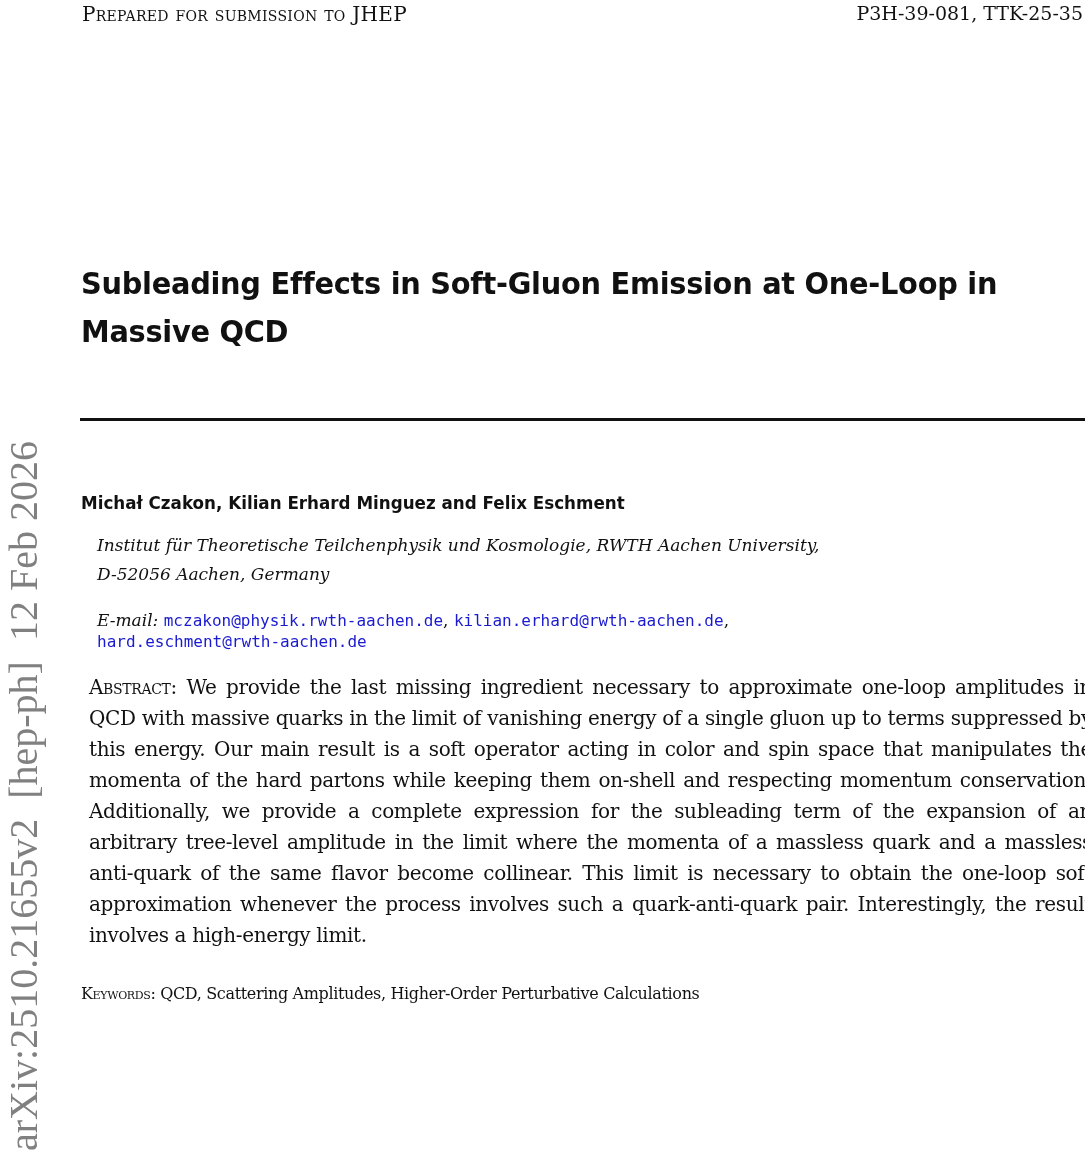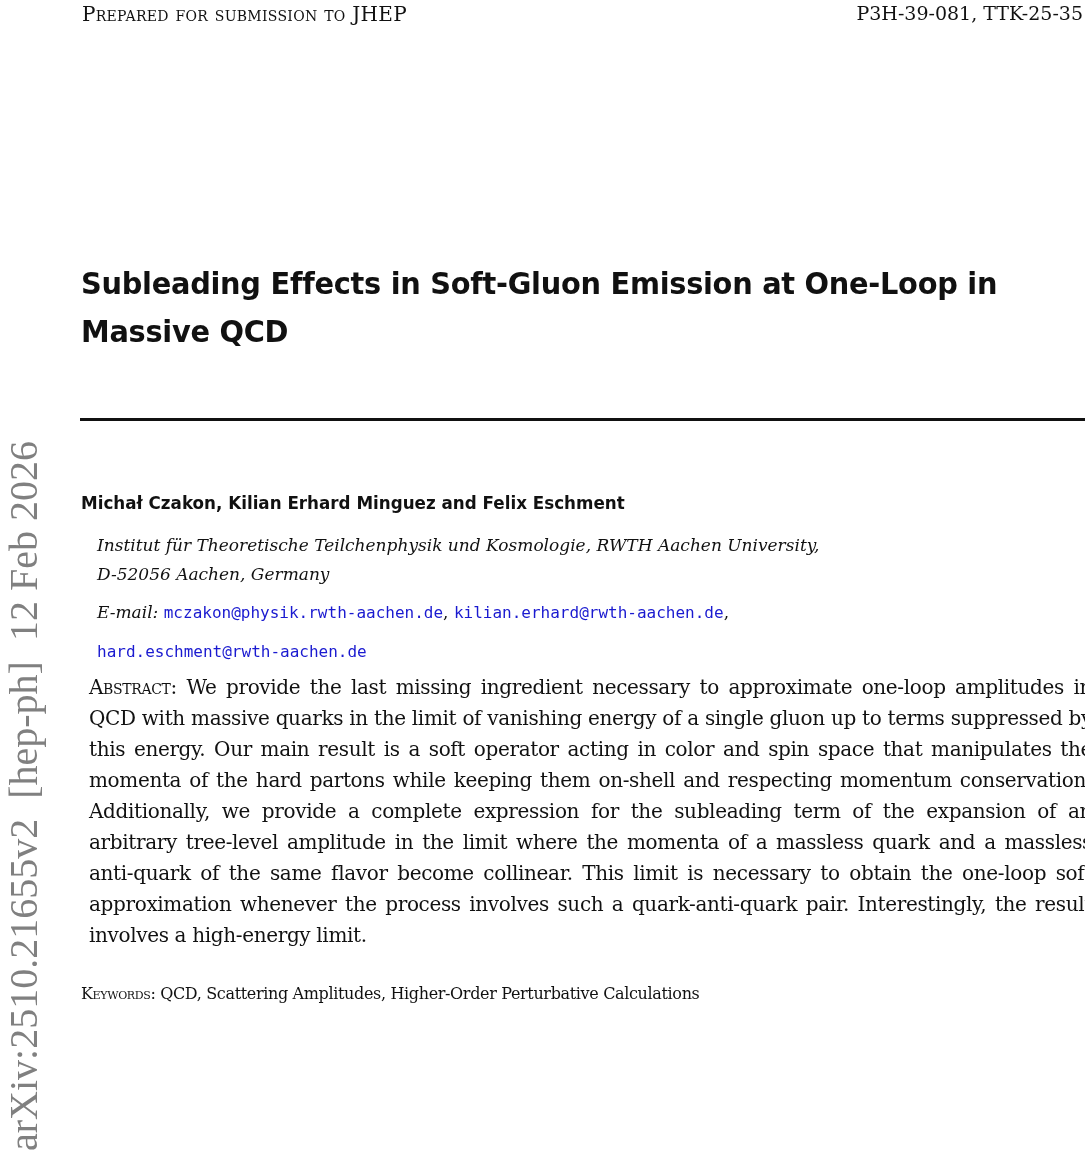--- a/index.html
+++ b/index.html
@@ -7,21 +7,21 @@
          font-family:"DejaVu Serif", "Liberation Serif", serif; color:#111; }
   .abs { position:absolute; }
   .header-left { left:82px; top:2px; font-size:20px; font-variant:small-caps; letter-spacing:0.3px; white-space:nowrap; }
   .header-right { right:2px; top:2px; font-size:19px; white-space:nowrap; }
   .title { left:81px; top:259px; width:1000px; font-family:"DejaVu Sans", "Liberation Sans", sans-serif;
            font-weight:bold; font-size:31px; line-height:48px; letter-spacing:-0.3px; transform:scaleX(0.93); transform-origin:left top; width:1080px; }
   .rule { left:80px; top:418px; width:1005px; height:3px; background:#111; }
   .authors { left:81px; top:492px; font-family:"DejaVu Sans", "Liberation Sans", sans-serif; font-weight:bold;
              font-size:18px; white-space:nowrap; transform:scaleX(0.93); transform-origin:left top; }
   .affil { left:97px; top:531px; font-style:italic; font-size:17px; line-height:29px; white-space:nowrap; }
-  .email-block { left:97px; top:593px; font-size:17px; line-height:38px; white-space:nowrap; }
+  .email-block { left:97px; top:610px; font-size:17px; line-height:20px; white-space:nowrap; }
   .email-label { font-style:italic; }
   .link { font-family:"DejaVu Sans Mono", "Liberation Mono", monospace; color:#1a1ad0; font-size:16px; }
   .abstract { left:89px; top:672px; width:1003px; font-size:20px; line-height:31px; text-align:justify; letter-spacing:-0.35px; }
   .sc { font-variant:small-caps; }
   .keywords { left:81px; top:984px; font-size:16px; white-space:nowrap; letter-spacing:-0.35px; }
   .arxiv { left:2px; top:1151px; transform-origin:left top; transform:rotate(-90deg);
            font-family:"Liberation Serif", serif; color:#808080; font-size:40px; white-space:nowrap; line-height:44px; width:760px; }
 </style>
 </head>
 <body>

